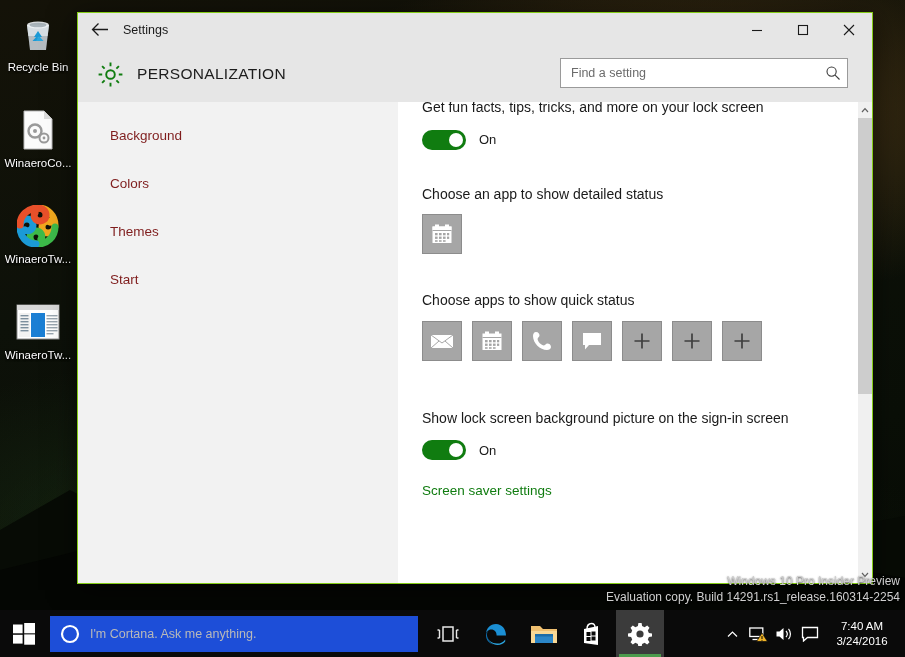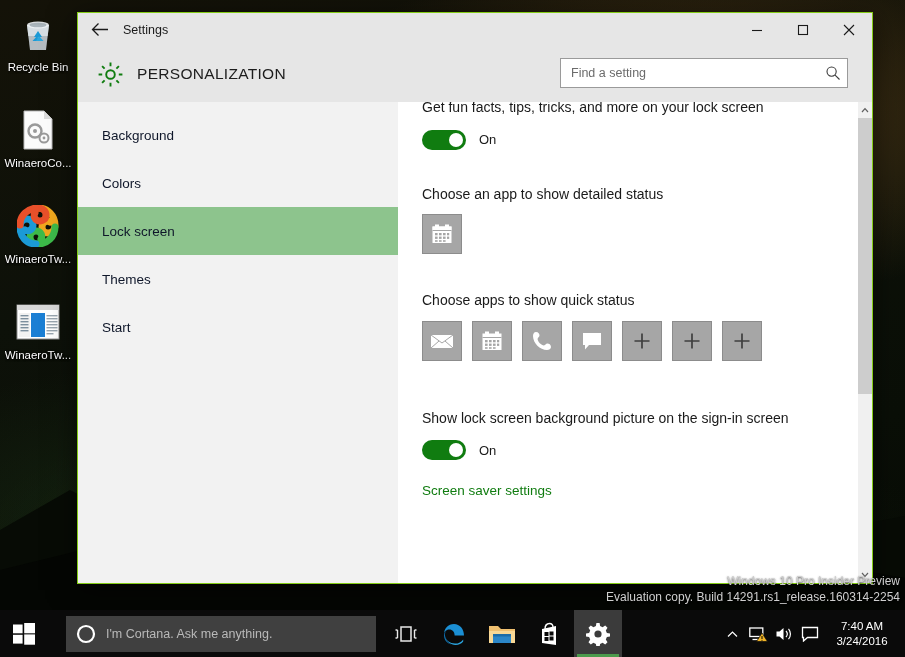--- a/index.html
+++ b/index.html
@@ -118,22 +118,22 @@
 
   
   #settings-body { flex: 1; display: flex; min-height: 0; }
   #nav-pane {
     width: 320px; background: #f2f2f2;
     flex: 0 0 320px;
     padding-top: 9px;
   }
   .nav-item {
     height: 48px; display: flex; align-items: center;
-    padding-left: 24px;
-    font-size: 13.5px; color: #0f172a;
+    padding-left: 32px;
+    font-size: 13.5px; color: #7f1d1d;
     cursor: pointer;
   }
   .nav-item.selected { background: #8dc48d; }
 
   #content-pane {
     flex: 1; background: #ffffff;
     position: relative;
     overflow: hidden;
   }
   #content-inner {
@@ -209,23 +209,23 @@
     position: absolute; left: 0; right: 0; bottom: 0;
     height: 47px; background: #0a0a0a;
     display: flex; align-items: center;
   }
   #start-button {
     width: 48px; height: 47px;
     display: flex; align-items: center; justify-content: center;
     cursor: pointer;
   }
   #cortana-box {
-    width: 310px; height: 36px; background: #404040;
+    width: 368px; height: 36px; background: #1d4ed8;
     display: flex; align-items: center; cursor: text;
-    margin-left: 18px;
+    margin-left: 2px;
   }
   #cortana-circle { width: 40px; display: flex; align-items: center; justify-content: center; }
   #cortana-text { font-size: 12.5px; color: #b9b9b9; }
   #taskview-button {
     width: 48px; height: 47px; margin-left: 6px;
     display: flex; align-items: center; justify-content: center;
     cursor: pointer;
   }
   .task-app {
     width: 48px; height: 47px;
@@ -390,23 +390,20 @@
 
   <div id="settings-body">
 
     <div id="nav-pane">
       <div class="nav-item">
         <span>Background</span>
       </div>
       <div class="nav-item">
         <span>Colors</span>
       </div>
-      <div class="nav-item selected">
-        <span>Lock screen</span>
-      </div>
       <div class="nav-item">
         <span>Themes</span>
       </div>
       <div class="nav-item">
         <span>Start</span>
       </div>
     </div>
 
     <div id="content-pane">
       <div id="content-inner">

